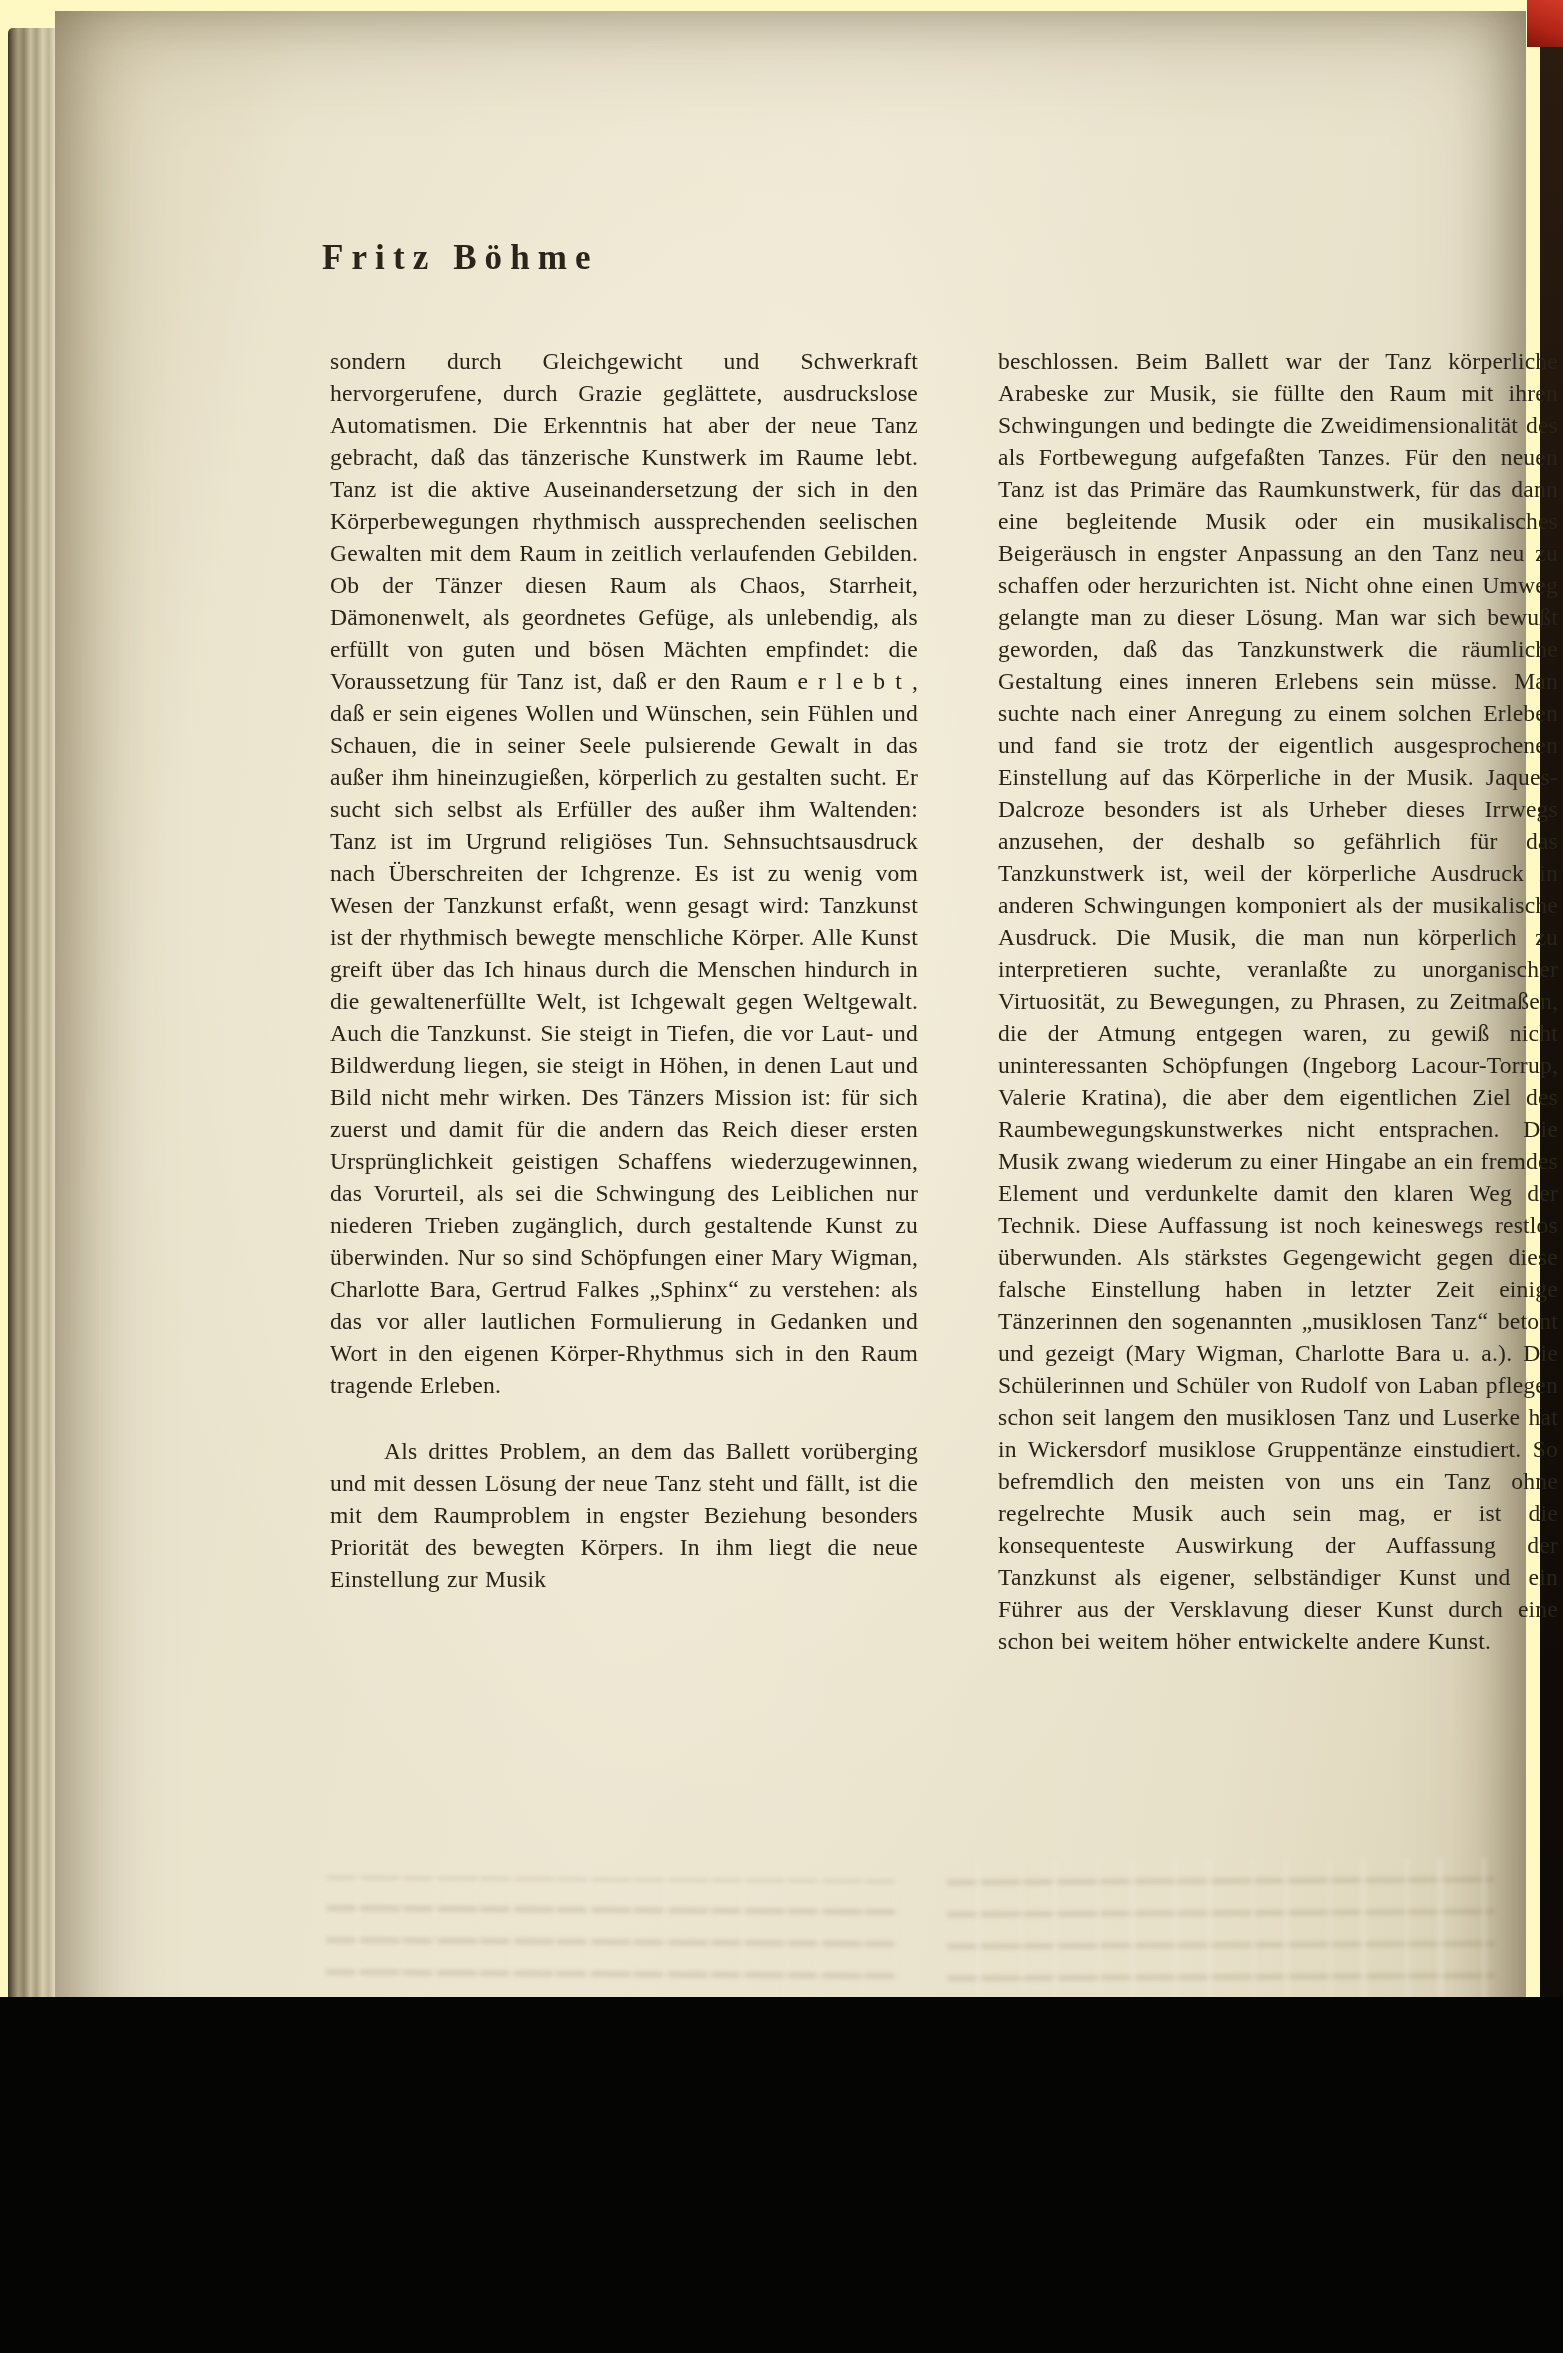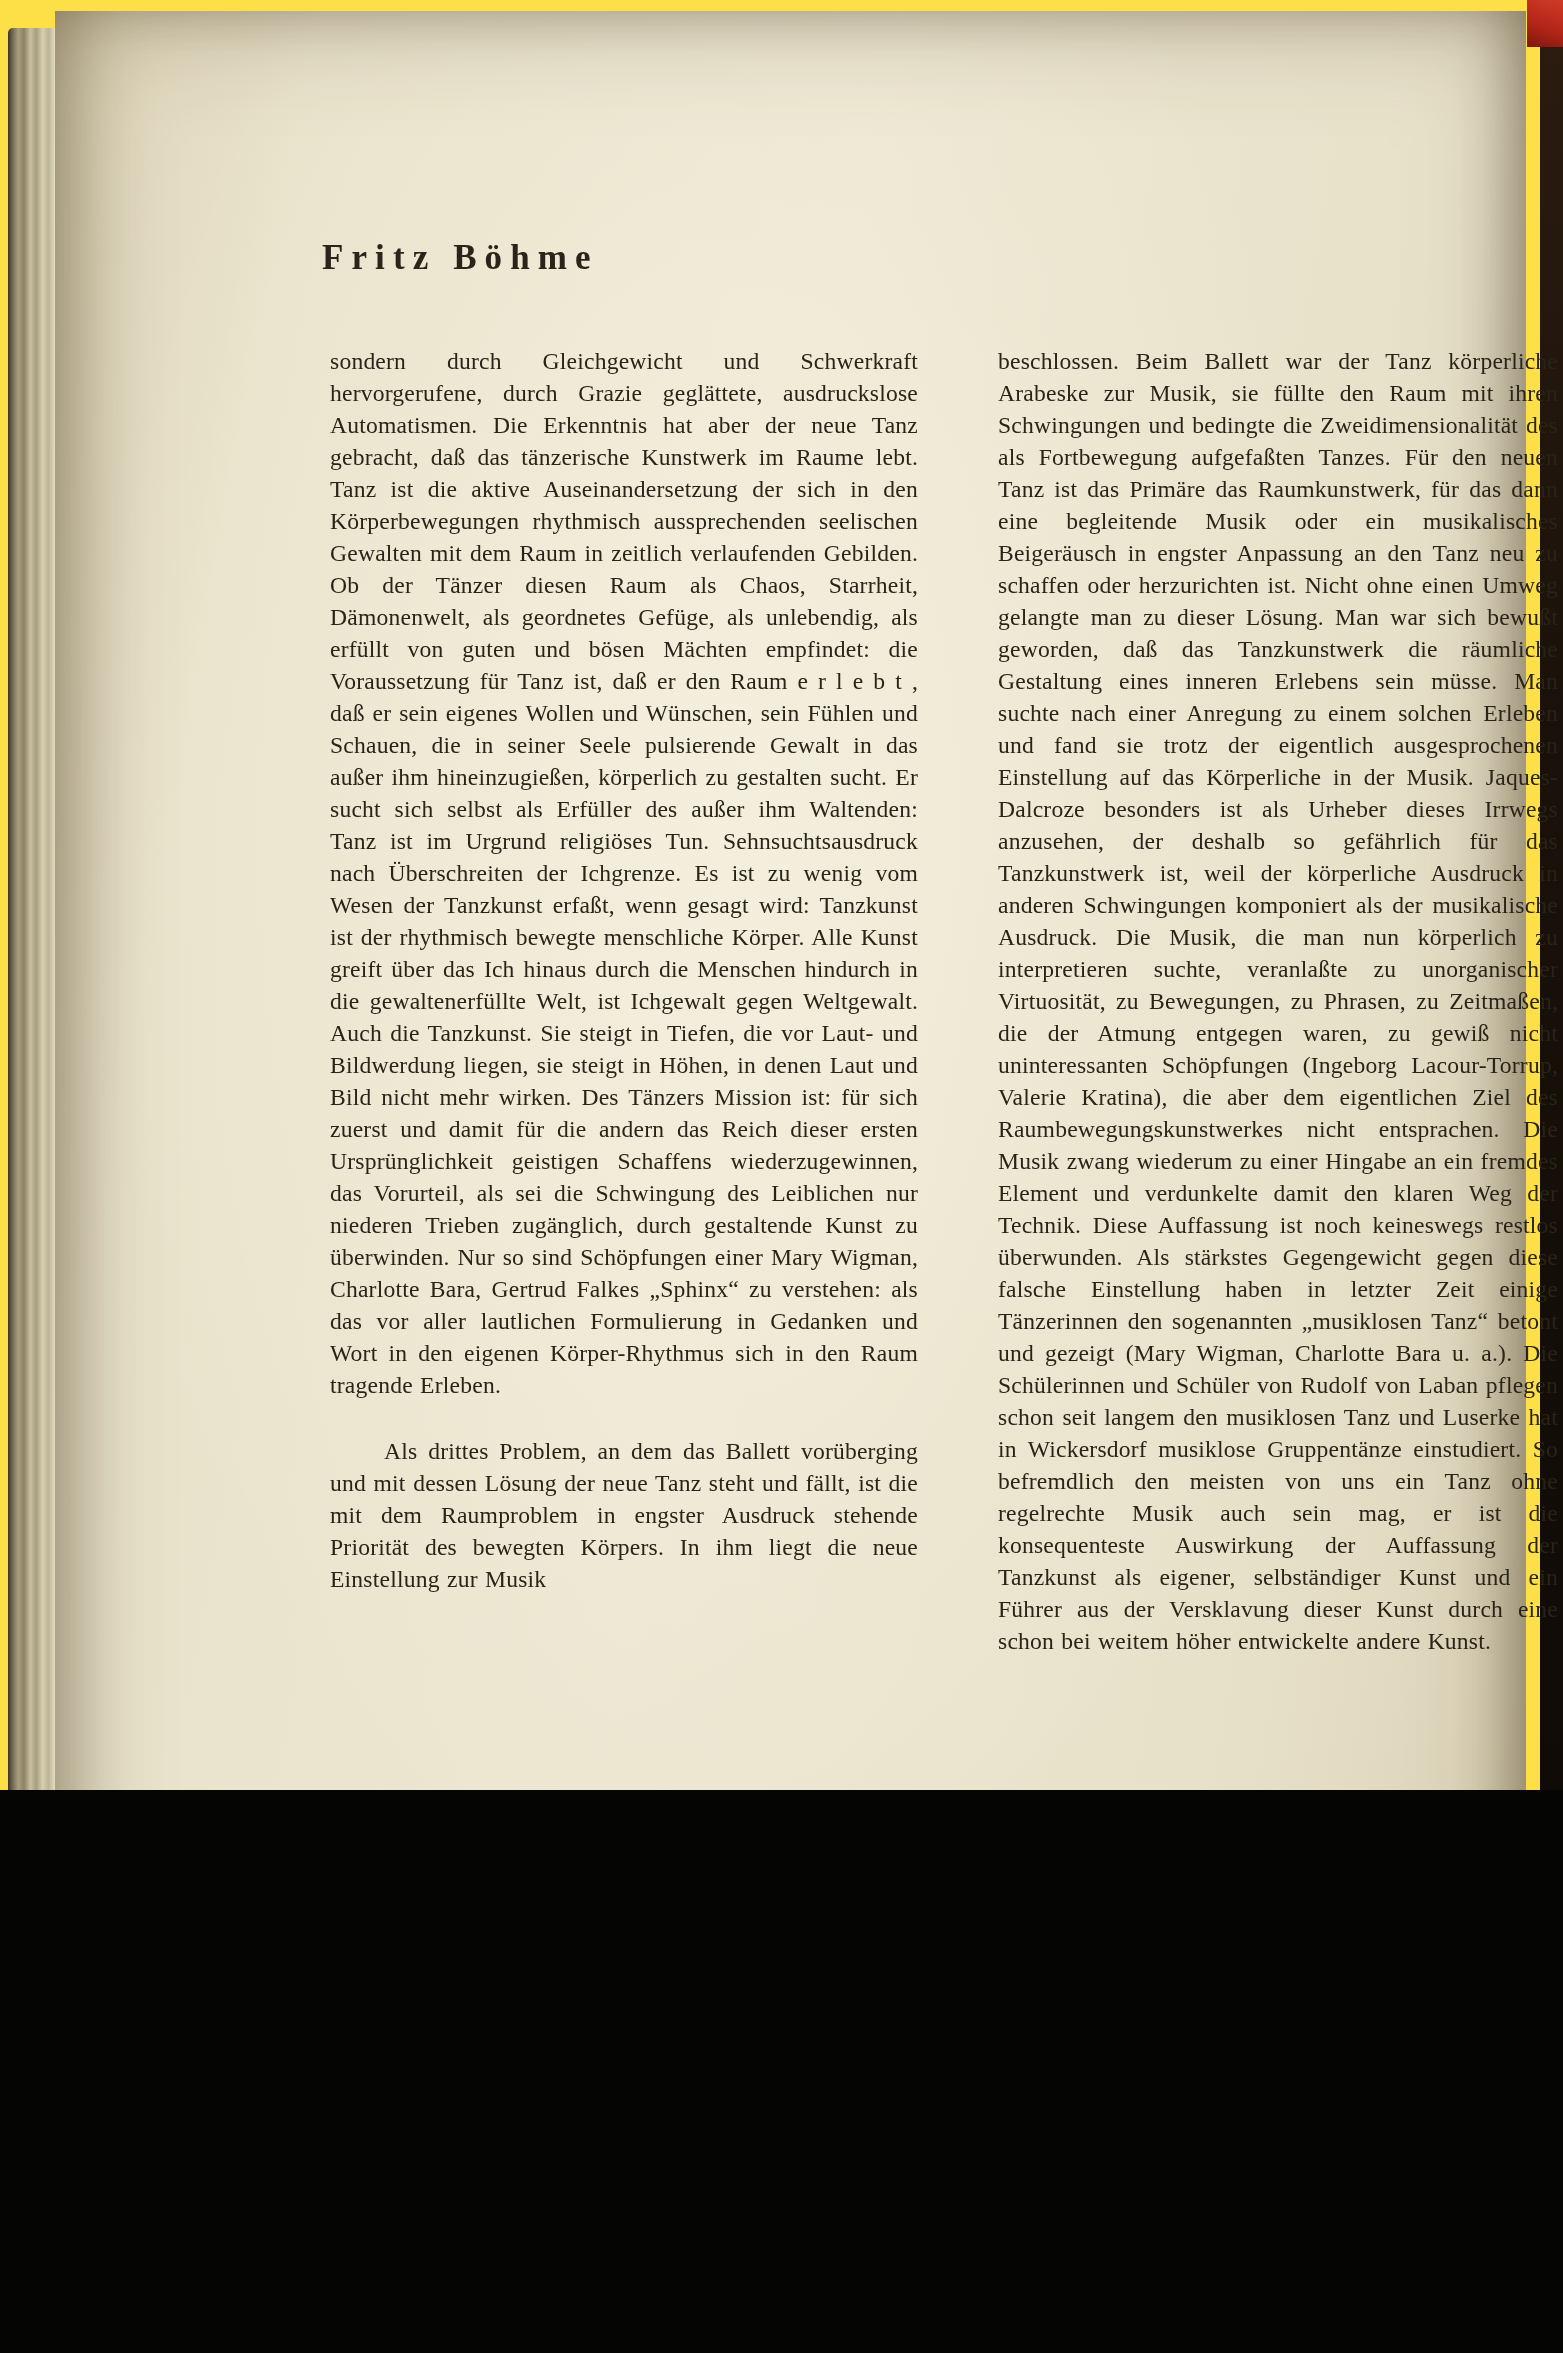--- a/index.html
+++ b/index.html
@@ -1,18 +1,18 @@
 <!DOCTYPE html>
 <html lang="de" style="font-size:13px"><head>
 <meta charset="utf-8">
 <style>
   html,body { margin:0; padding:0; background:#050503; }
   .scene {
-    position:relative; width:1564px; height:1790px;
-    background:#fde047; overflow:hidden;
+    position:relative; width:1564px; height:1997px;
+    background:#fef9c3; overflow:hidden;
     font-family:"Liberation Serif", serif;
   }
   
   .page-edges {
     position:absolute; left:8.1px; top:28px; width:47px; height:2290px;
     background:linear-gradient(90deg,
       #3a342a 0%, #756b52 10%, #a89d7e 22%, #8d8264 34%,
       #c9c0a2 48%, #a79d7f 60%, #d8cfb1 74%, #bdb395 86%, #e3dbc2 100%);
     border-radius:4.9px 0 0 4.9px;
   }
@@ -87,21 +87,21 @@
   <div class="page-edges"></div>
   <div class="page"></div>
   <div class="bottom-edges"></div>
   <div class="right-edge"></div>
   <div class="red-corner"></div>
 
   <div class="header">Fritz Böhme</div>
 
   <div class="col col-left">
     <p lang="de">sondern durch Gleichgewicht und Schwerkraft hervorgerufene, durch Grazie geglättete, ausdruckslose Automatismen. Die Erkenntnis hat aber der neue Tanz gebracht, daß das tänzerische Kunstwerk im Raume lebt. Tanz ist die aktive Auseinandersetzung der sich in den Körperbewegungen rhythmisch aussprechenden seelischen Gewalten mit dem Raum in zeitlich verlaufenden Gebilden. Ob der Tänzer diesen Raum als Chaos, Starrheit, Dämonenwelt, als geordnetes Gefüge, als unlebendig, als erfüllt von guten und bösen Mächten empfindet: die Voraussetzung für Tanz ist, daß er den Raum e r l e b t , daß er sein eigenes Wollen und Wünschen, sein Fühlen und Schauen, die in seiner Seele pulsierende Gewalt in das außer ihm hineinzugießen, körperlich zu gestalten sucht. Er sucht sich selbst als Erfüller des außer ihm Waltenden: Tanz ist im Urgrund religiöses Tun. Sehnsuchtsausdruck nach Überschreiten der Ichgrenze. Es ist zu wenig vom Wesen der Tanzkunst erfaßt, wenn gesagt wird: Tanzkunst ist der rhythmisch bewegte menschliche Körper. Alle Kunst greift über das Ich hinaus durch die Menschen hindurch in die gewaltenerfüllte Welt, ist Ichgewalt gegen Weltgewalt. Auch die Tanzkunst. Sie steigt in Tiefen, die vor Laut- und Bildwerdung liegen, sie steigt in Höhen, in denen Laut und Bild nicht mehr wirken. Des Tänzers Mission ist: für sich zuerst und damit für die andern das Reich dieser ersten Ursprünglichkeit geistigen Schaffens wiederzugewinnen, das Vorurteil, als sei die Schwingung des Leiblichen nur niederen Trieben zugänglich, durch gestaltende Kunst zu überwinden. Nur so sind Schöpfungen einer Mary Wigman, Charlotte Bara, Gertrud Falkes „Sphinx“ zu verstehen: als das vor aller lautlichen Formulierung in Gedanken und Wort in den eigenen Körper-Rhythmus sich in den Raum tragende Erleben.</p>
-    <p lang="de" class="indent">Als drittes Problem, an dem das Ballett vorüberging und mit dessen Lösung der neue Tanz steht und fällt, ist die mit dem Raumproblem in engster Ausdruck stehende Priorität des bewegten Körpers. In ihm liegt die neue Einstellung zur Musik</p>
+    <p lang="de" class="indent">Als drittes Problem, an dem das Ballett vorüberging und mit dessen Lösung der neue Tanz steht und fällt, ist die mit dem Raumproblem in engster Beziehung besonders Priorität des bewegten Körpers. In ihm liegt die neue Einstellung zur Musik</p>
   </div>
 
   <div class="col col-right">
     <p lang="de">beschlossen. Beim Ballett war der Tanz körperliche Arabeske zur Musik, sie füllte den Raum mit ihren Schwingungen und bedingte die Zweidimensionalität des als Fortbewegung aufgefaßten Tanzes. Für den neuen Tanz ist das Primäre das Raumkunstwerk, für das dann eine begleitende Musik oder ein musikalisches Beigeräusch in engster Anpassung an den Tanz neu zu schaffen oder herzurichten ist. Nicht ohne einen Umweg gelangte man zu dieser Lösung. Man war sich bewußt geworden, daß das Tanzkunstwerk die räumliche Gestaltung eines inneren Erlebens sein müsse. Man suchte nach einer Anregung zu einem solchen Erleben und fand sie trotz der eigentlich ausgesprochenen Einstellung auf das Körperliche in der Musik. Jaques-Dalcroze besonders ist als Urheber dieses Irrwegs anzusehen, der deshalb so gefährlich für das Tanzkunstwerk ist, weil der körperliche Ausdruck in anderen Schwingungen komponiert als der musikalische Ausdruck. Die Musik, die man nun körperlich zu interpretieren suchte, veranlaßte zu unorganischer Virtuosität, zu Bewegungen, zu Phrasen, zu Zeitmaßen, die der Atmung entgegen waren, zu gewiß nicht uninteressanten Schöpfungen (Ingeborg Lacour-Torrup, Valerie Kratina), die aber dem eigentlichen Ziel des Raumbewegungskunstwerkes nicht entsprachen. Die Musik zwang wiederum zu einer Hingabe an ein fremdes Element und verdunkelte damit den klaren Weg der Technik. Diese Auffassung ist noch keineswegs restlos überwunden. Als stärkstes Gegengewicht gegen diese falsche Einstellung haben in letzter Zeit einige Tänzerinnen den sogenannten „musiklosen Tanz“ betont und gezeigt (Mary Wigman, Charlotte Bara u. a.). Die Schülerinnen und Schüler von Rudolf von Laban pflegen schon seit langem den musiklosen Tanz und Luserke hat in Wickersdorf musiklose Gruppentänze einstudiert. So befremdlich den meisten von uns ein Tanz ohne regelrechte Musik auch sein mag, er ist die konsequenteste Auswirkung der Auffassung der Tanzkunst als eigener, selbständiger Kunst und ein Führer aus der Versklavung dieser Kunst durch eine schon bei weitem höher entwickelte andere Kunst.</p>
   </div>
 
   <div class="divider">
     <svg width="244" height="21" viewBox="0 0 300 26" xmlns="http://www.w3.org/2000/svg">
       <path d="M2 13 Q150 2 298 12 Q150 22 2 13 Z" fill="#17130e"></path>
       <rect x="0" y="12" width="70" height="2" fill="#17130e"></rect>

